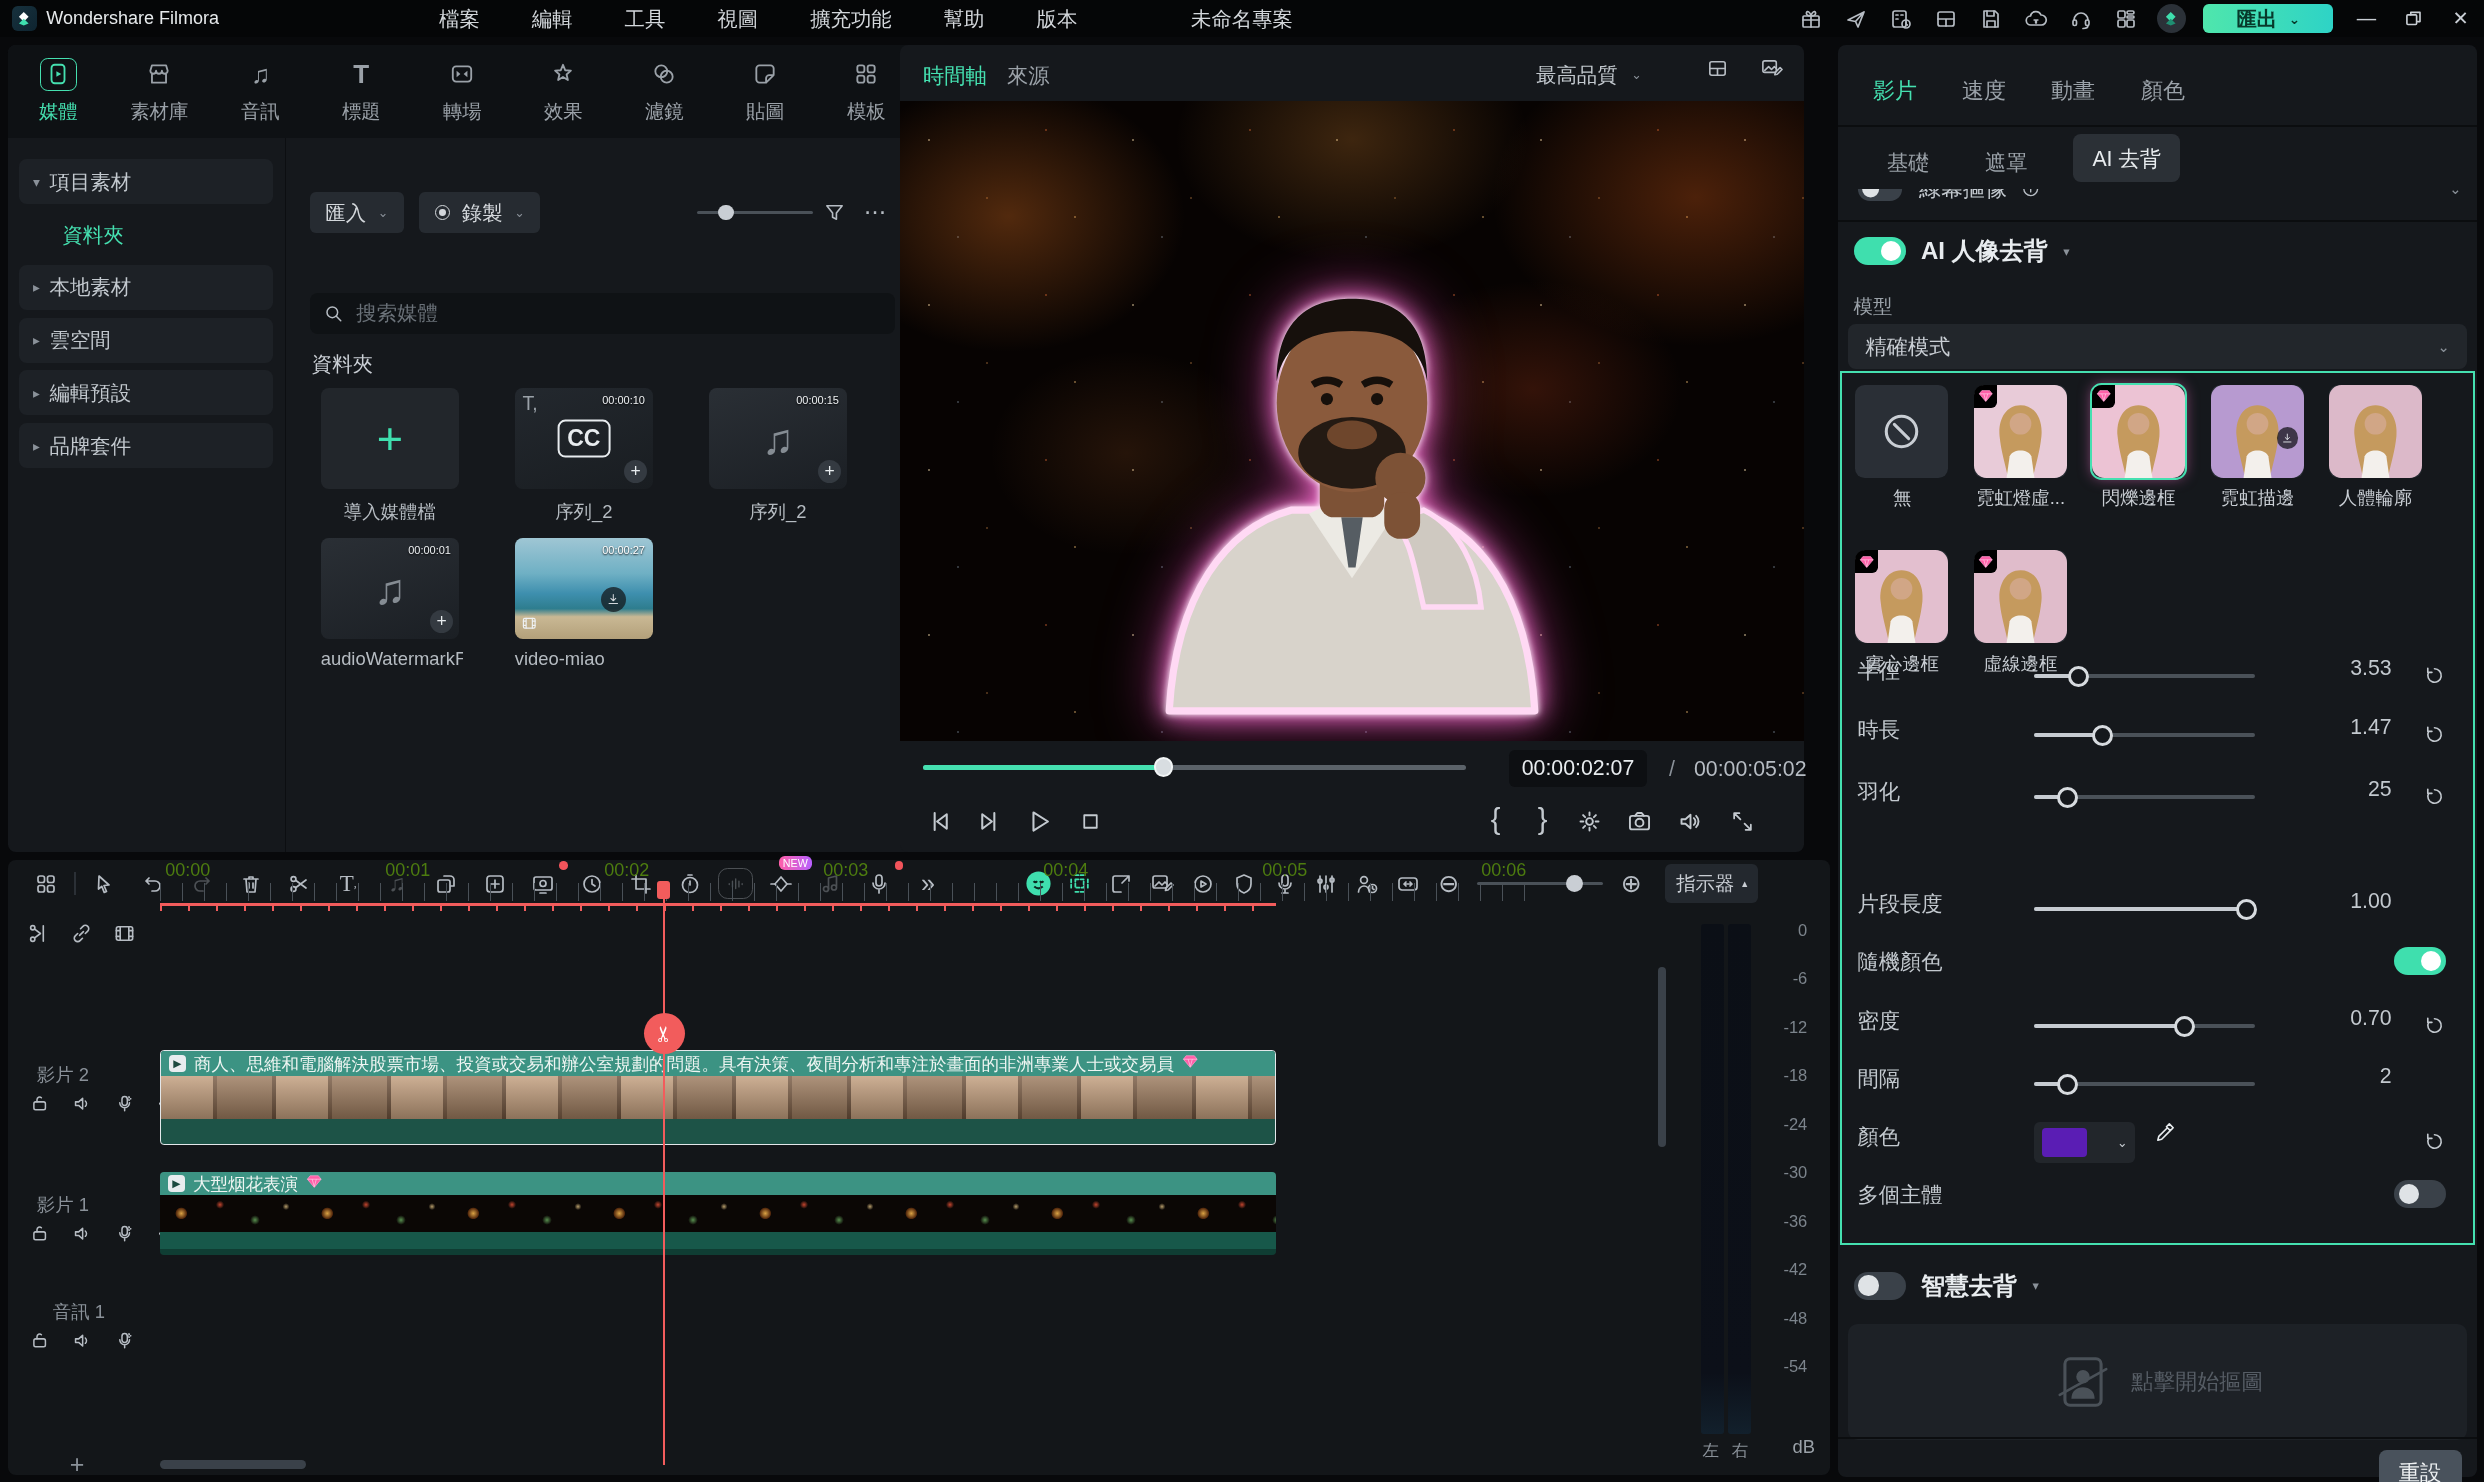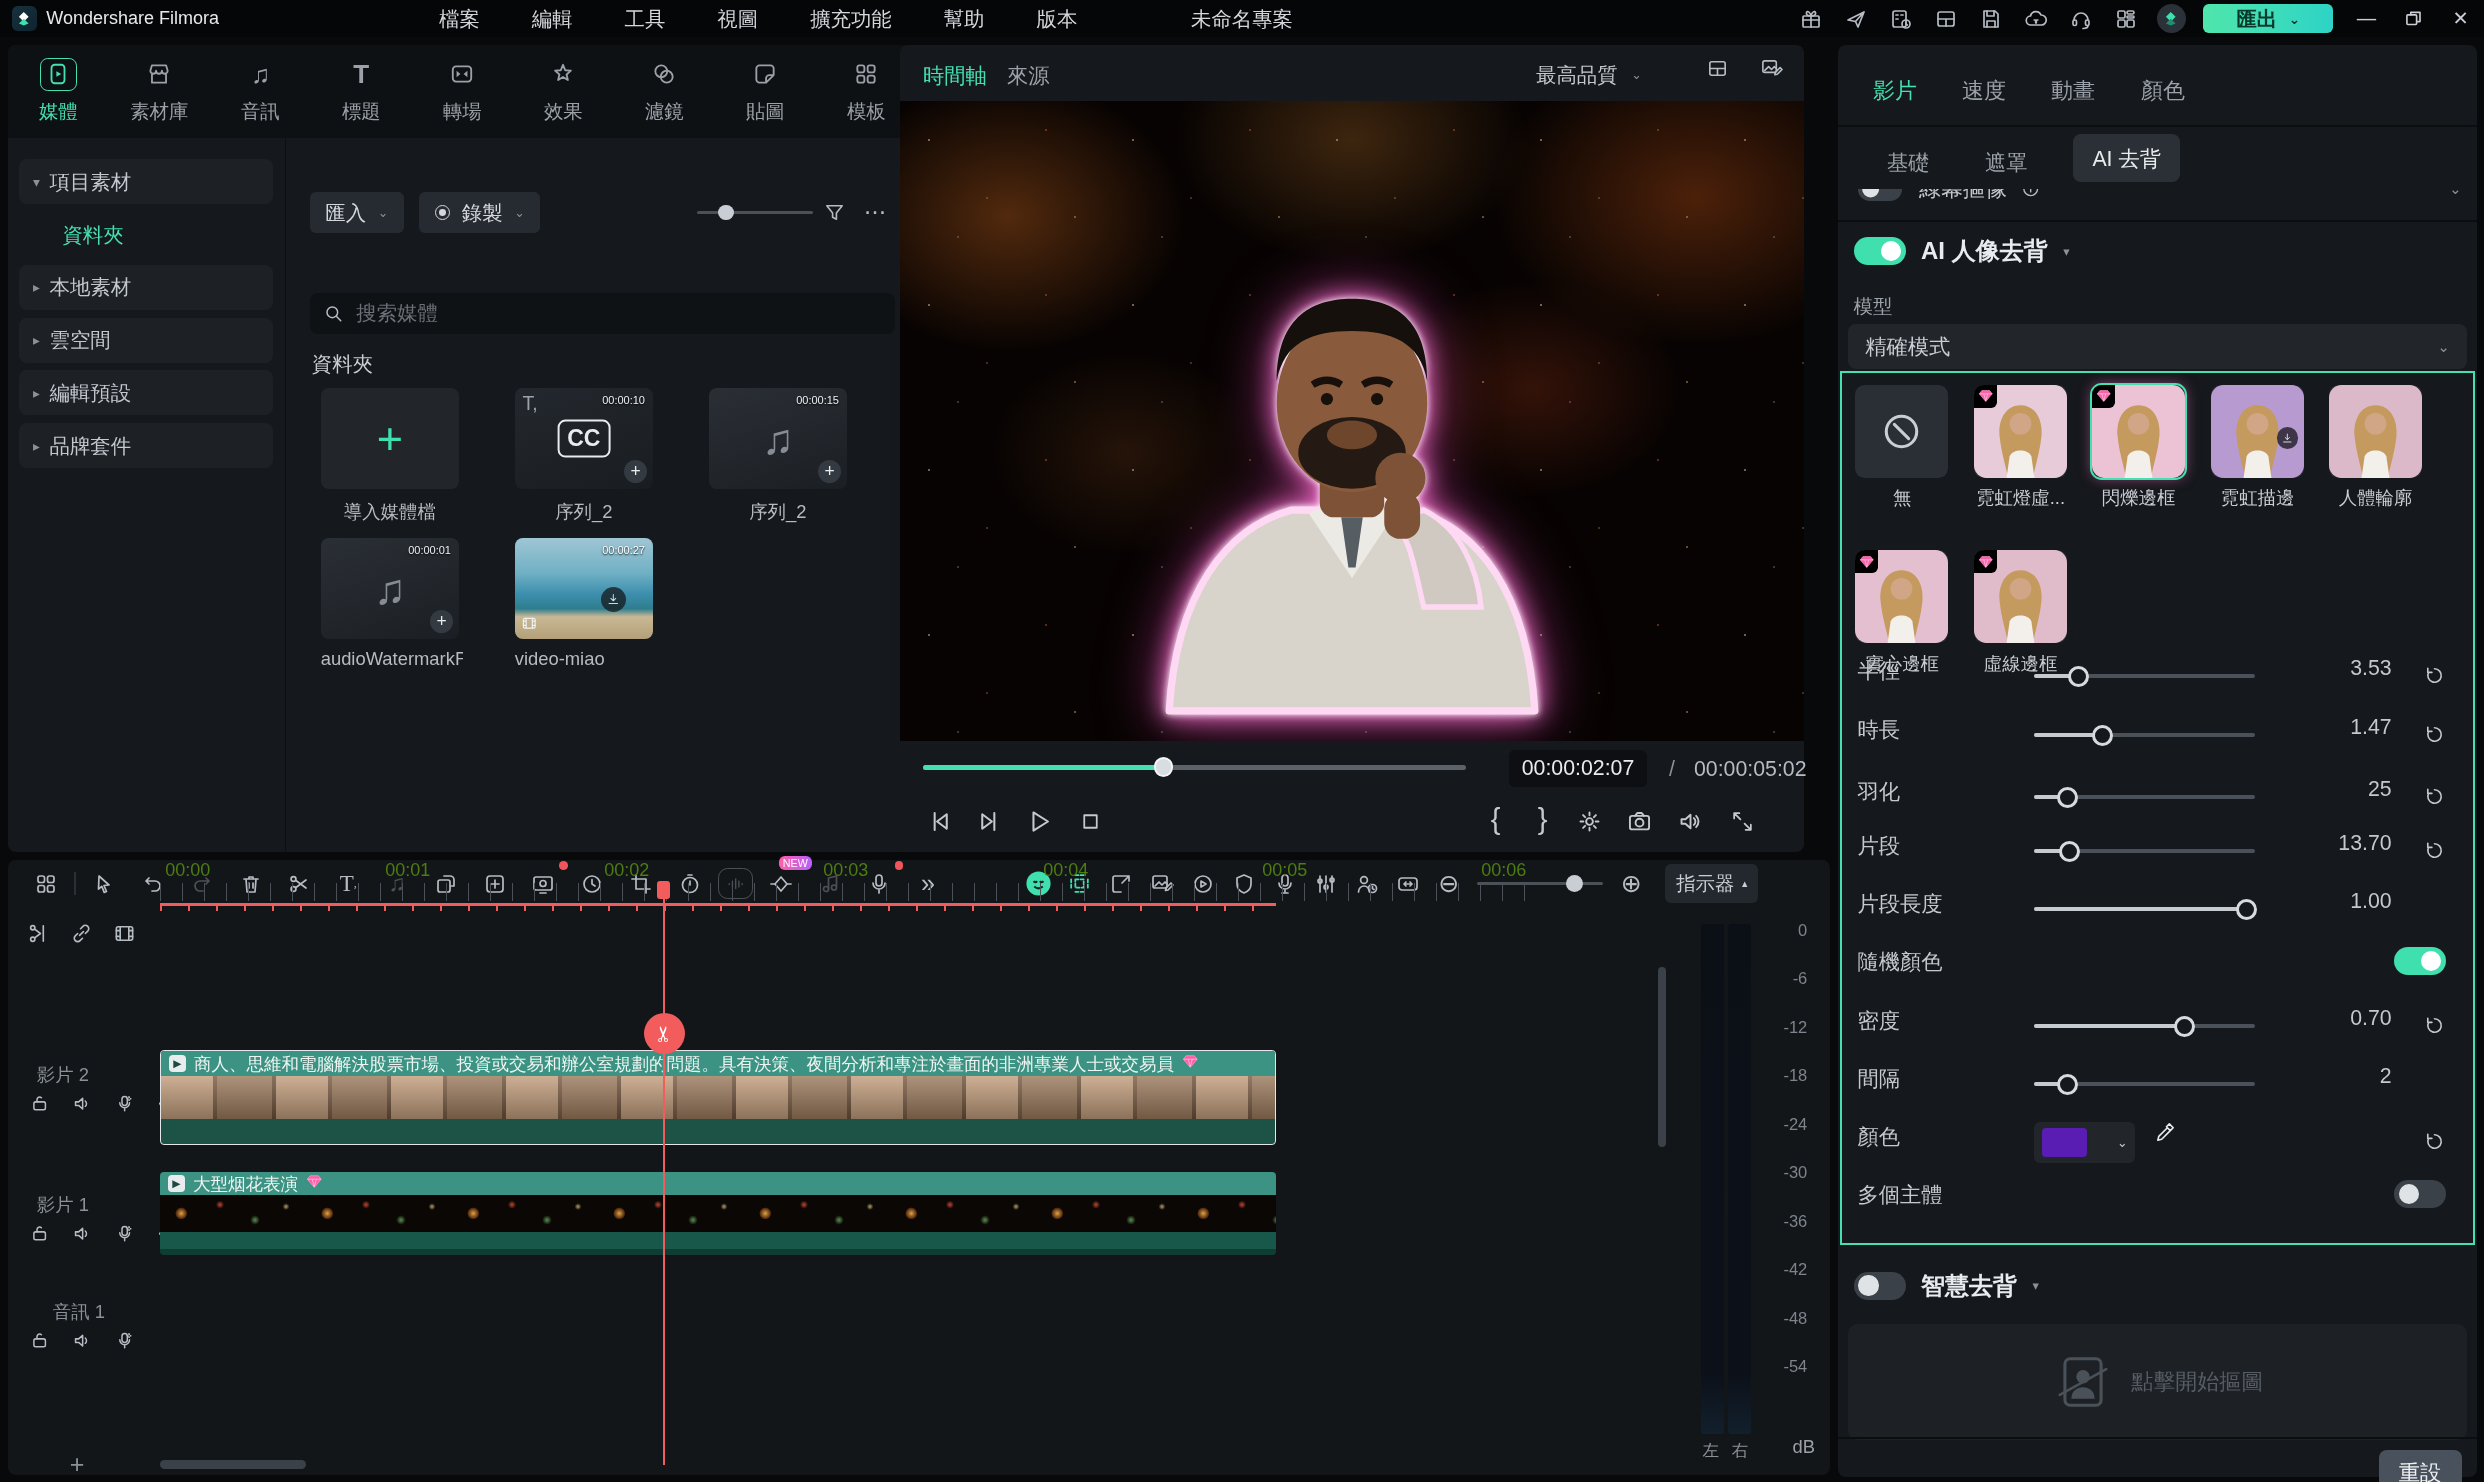--- a/index.html
+++ b/index.html
@@ -887,31 +887,20 @@
         <span class="plab">羽化</span>
         <span class="ptrack">
             <span class="pfill" style="width:15%"></span>
             <span class="pknob" style="left:calc(15% - 10.7px)"></span>
           </span>
         <span class="pval">25</span>
         <span class="preset-ic"><svg class="i" width="23" height="23" viewBox="0 0 24 24">
               <use href="#s-reset"></use>
             </svg></span>
       </div>
-      <div class="prow" style="top:458px">
-        <span class="plab">片段</span>
-        <span class="ptrack">
-            <span class="pfill" style="width:16%"></span>
-            <span class="pknob" style="left:calc(16% - 10.7px)"></span>
-          </span>
-        <span class="pval">13.70</span>
-        <span class="preset-ic"><svg class="i" width="23" height="23" viewBox="0 0 24 24">
-              <use href="#s-reset"></use>
-            </svg></span>
-      </div>
       <div class="prow" style="top:516px">
         <span class="plab">片段長度</span>
         <span class="ptrack">
             <span class="pfill" style="width:96%"></span>
             <span class="pknob" style="left:calc(96% - 10.7px)"></span>
           </span>
         <span class="pval">1.00</span>
       </div>
       <div class="prow" style="top:574px">
         <span class="plab">隨機顏色</span>

